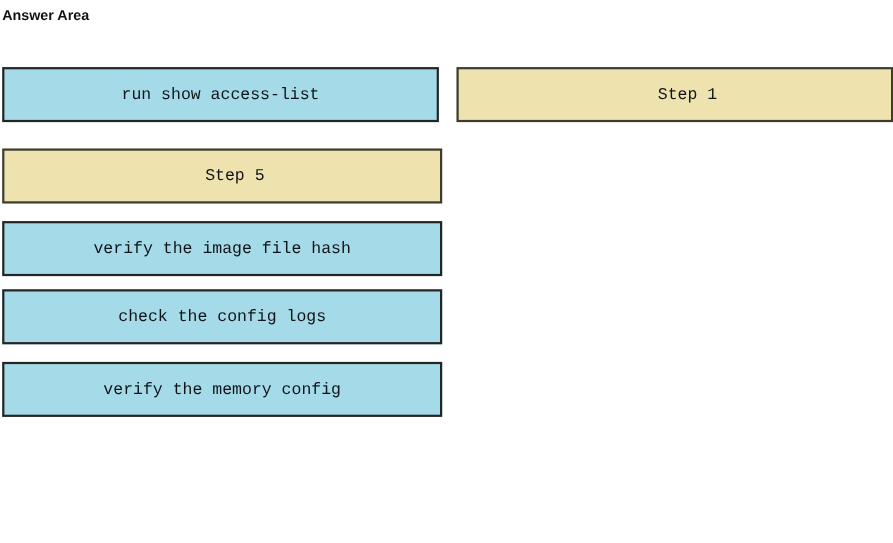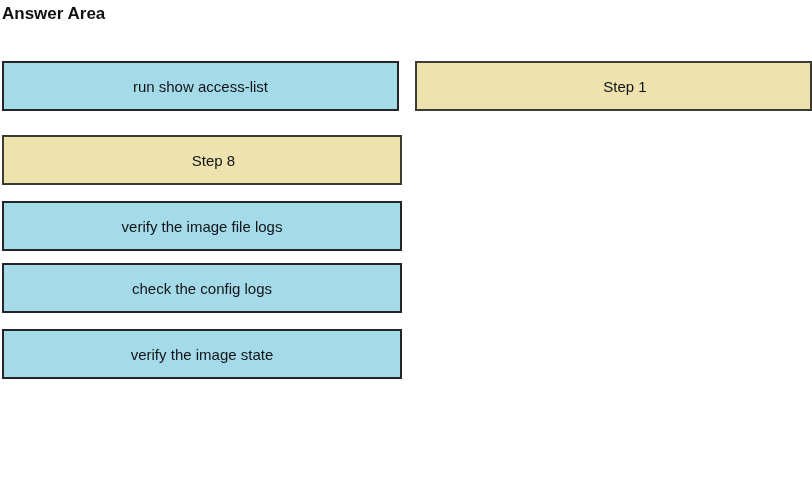--- a/index.html
+++ b/index.html
@@ -13,33 +13,34 @@
   html,body{margin:0;padding:0;}
   body{
     width:812px;
     height:494px;
     background:#ffffff;
     font-family:"Liberation Sans", sans-serif;
     overflow:hidden;
   }
   .page-title{
     margin:4px 0 0 2px;
-    font-size:17px;
+    font-size:13px;
     line-height:20px;
     font-weight:bold;
     color:#111111;
   }
   .rows{
     margin-top:37px;
     padding-left:2px;
   }
   .row{
     display:flex;
     gap:16px;
     margin-bottom:12px;
+    font-family:Liberation Mono, monospace;
   }
   .row.gap-lg{
     margin-bottom:16px;
   }
   .row:last-child{
     margin-bottom:0;
   }
   .box{
     width:400px;
     height:50px;
@@ -70,28 +71,28 @@
   <div class="row">
     <div class="box source">run show access-list</div>
     <div class="box target">Step 1</div>
   </div>
 
 
   <div class="row">
   </div>
 
   <div class="row gap-lg">
-    <div class="box target">Step 8</div>
+    <div class="box target">Step 5</div>
   </div>
 
   <div class="row">
-    <div class="box source">verify the image file logs</div>
+    <div class="box source">verify the image file hash</div>
   </div>
 
   <div class="row gap-lg">
     <div class="box source">check the config logs</div>
   </div>
 
   <div class="row">
-    <div class="box source">verify the image state</div>
+    <div class="box source">verify the memory config</div>
   </div>
 
 </div>
 
 </body></html>

